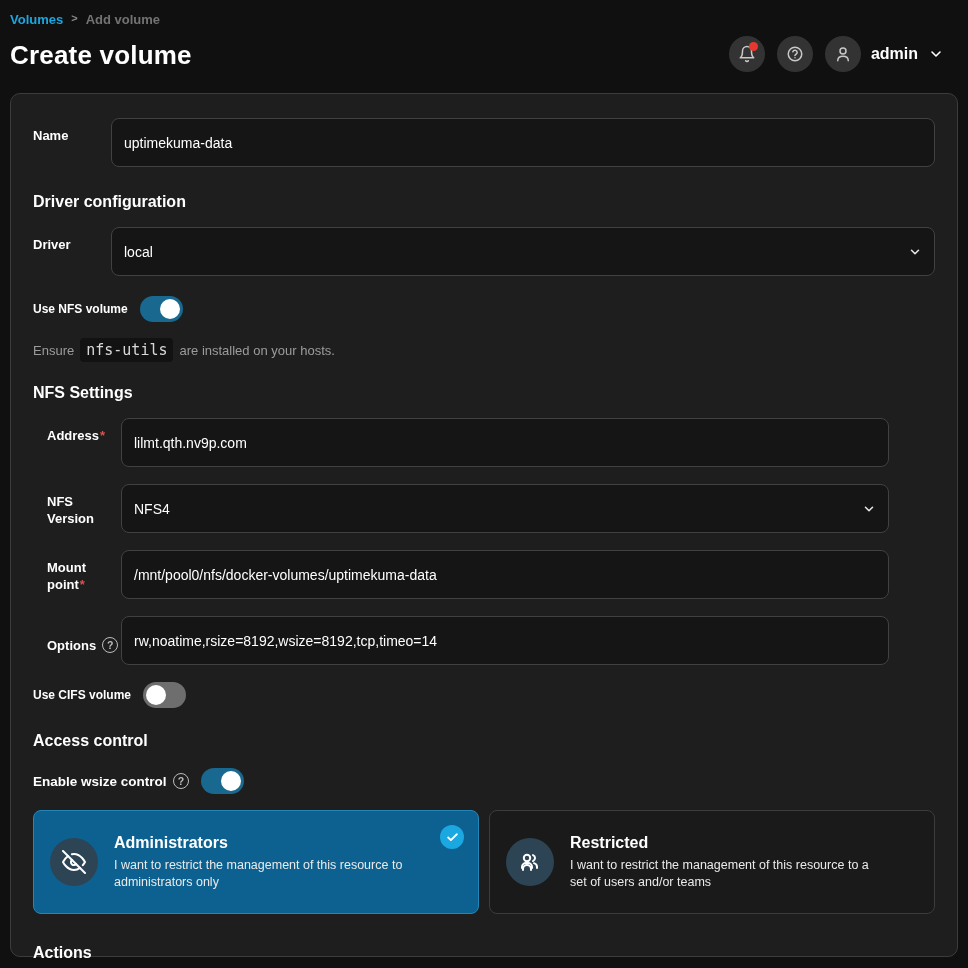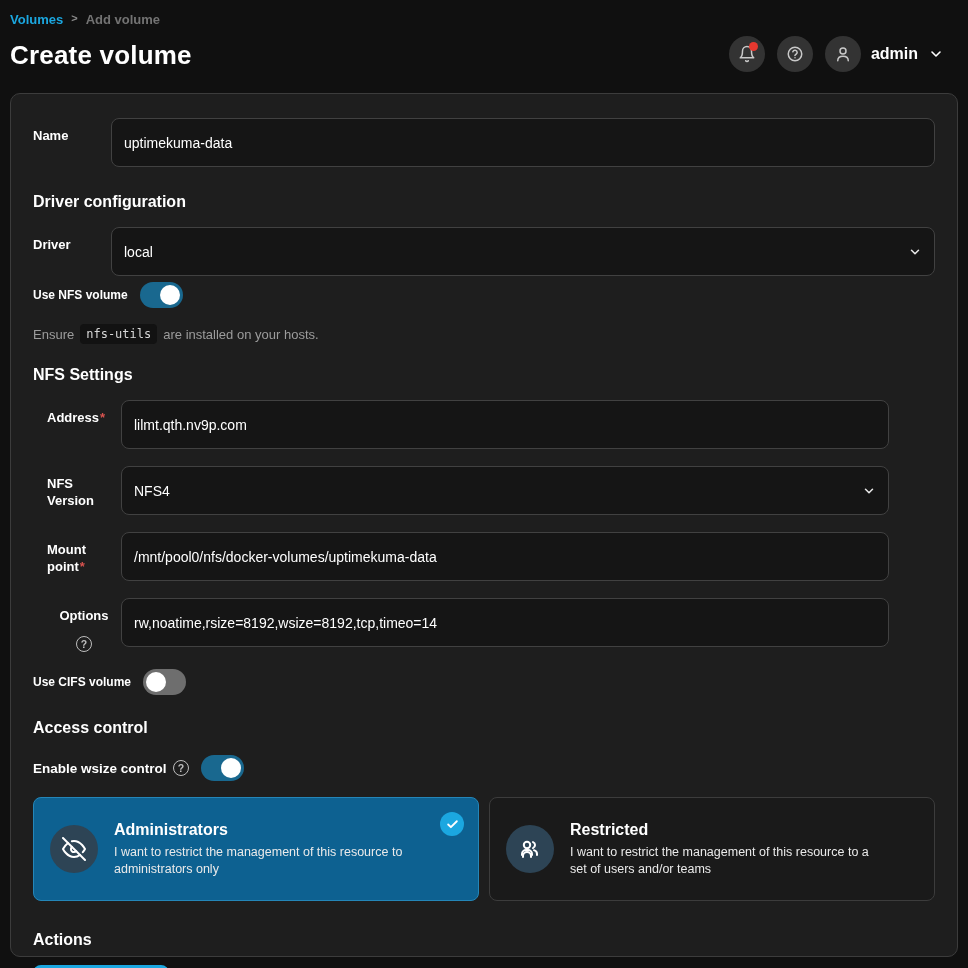--- a/index.html
+++ b/index.html
@@ -25,21 +25,21 @@
   .badge-dot { position:absolute; top:6px; right:7px; width:9px; height:9px; border-radius:50%;
     background: var(--danger,#e6382f); }
   .user-cluster { display:flex; align-items:center; gap:10px; }
   .username { font-size:16px; font-weight:700; }
   .chev { color:#ffffff; }
 
   
   .panel { margin-top:22px; background:#1e1e1e; border:1px solid #3c3c3c; border-radius:10px;
     padding:24px 22px 26px 22px; height:864px; }
 
-  .form-row { display:flex; margin-bottom:6px; }
+  .form-row { display:flex; margin-bottom:20px; }
   .form-row .lbl { width:78px; flex:none; font-size:13px; font-weight:600; padding-top:9px; line-height:17px; }
   .req { color:#d9534f; margin-left:1px; }
   .ctrl { flex:1; }
   input.text, .select {
     width:100%; height:49px; background:#151515; border:1px solid #414141; border-radius:8px;
     color:#ffffff; font-size:14px; padding:0 12px; font-family:"Liberation Sans", sans-serif;
   }
   .select { display:flex; align-items:center; justify-content:space-between; cursor:pointer; }
   .select svg { width:14px; height:14px; color:#e8e8e8; flex:none; }
 
@@ -48,27 +48,27 @@
   .toggle-row { display:flex; align-items:center; gap:12px; margin:20px 0 16px 0; }
   .toggle-row .tlabel { font-size:12px; font-weight:600; }
   .toggle { width:43px; height:26px; border-radius:13px; position:relative; cursor:pointer; flex:none; border:none; }
   .toggle.on { background: var(--toggle-on,#19688f); }
   .toggle.off { background:#6e6e6e; }
   .knob { position:absolute; top:3px; width:20px; height:20px; border-radius:50%; background:#ffffff; }
   .toggle.on .knob { right:3px; }
   .toggle.off .knob { left:3px; }
 
   .note { color:#9c9c9c; font-size:13px; margin-bottom:22px; display:flex; align-items:center; gap:6px; }
-  .code-chip { font-family:"DejaVu Sans Mono", monospace; font-size:12px; background:#121212;
+  .code-chip { font-family:"DejaVu Sans Mono", monospace; font-size:15px; background:#121212;
     border-radius:4px; padding:3px 6px; color:#d8d8d8; }
 
   .nfs-group { margin-left:14px; margin-right:46px; }
   .nfs-group .form-row { margin-bottom:17px; }
   .nfs-group .lbl { width:74px; }
-  .lbl-inline { display:flex; align-items:center; gap:12px; white-space:nowrap;flex-direction:column; }
+  .lbl-inline { display:flex; align-items:center; gap:6px; white-space:nowrap; }
   .help-ring { width:16px; height:16px; border-radius:50%; border:1.5px solid #bdbdbd; color:#bdbdbd;
     font-size:10.5px; font-weight:700; display:inline-flex; align-items:center; justify-content:center; flex:none; }
 
   .access-row { display:flex; align-items:center; margin:18px 0 16px 0; }
   .access-row .lbl2 { width:140px; font-size:13.5px; font-weight:600; line-height:17px; }
   .access-row .help-ring { margin-right:12px; }
 
   .cards { display:grid; grid-template-columns:1fr 1fr; gap:10px; margin-bottom:10px; }
   .card { border-radius:8px; padding:16px 16px; display:flex; gap:16px; position:relative;
     min-height:104px; cursor:pointer; align-items:center; }

